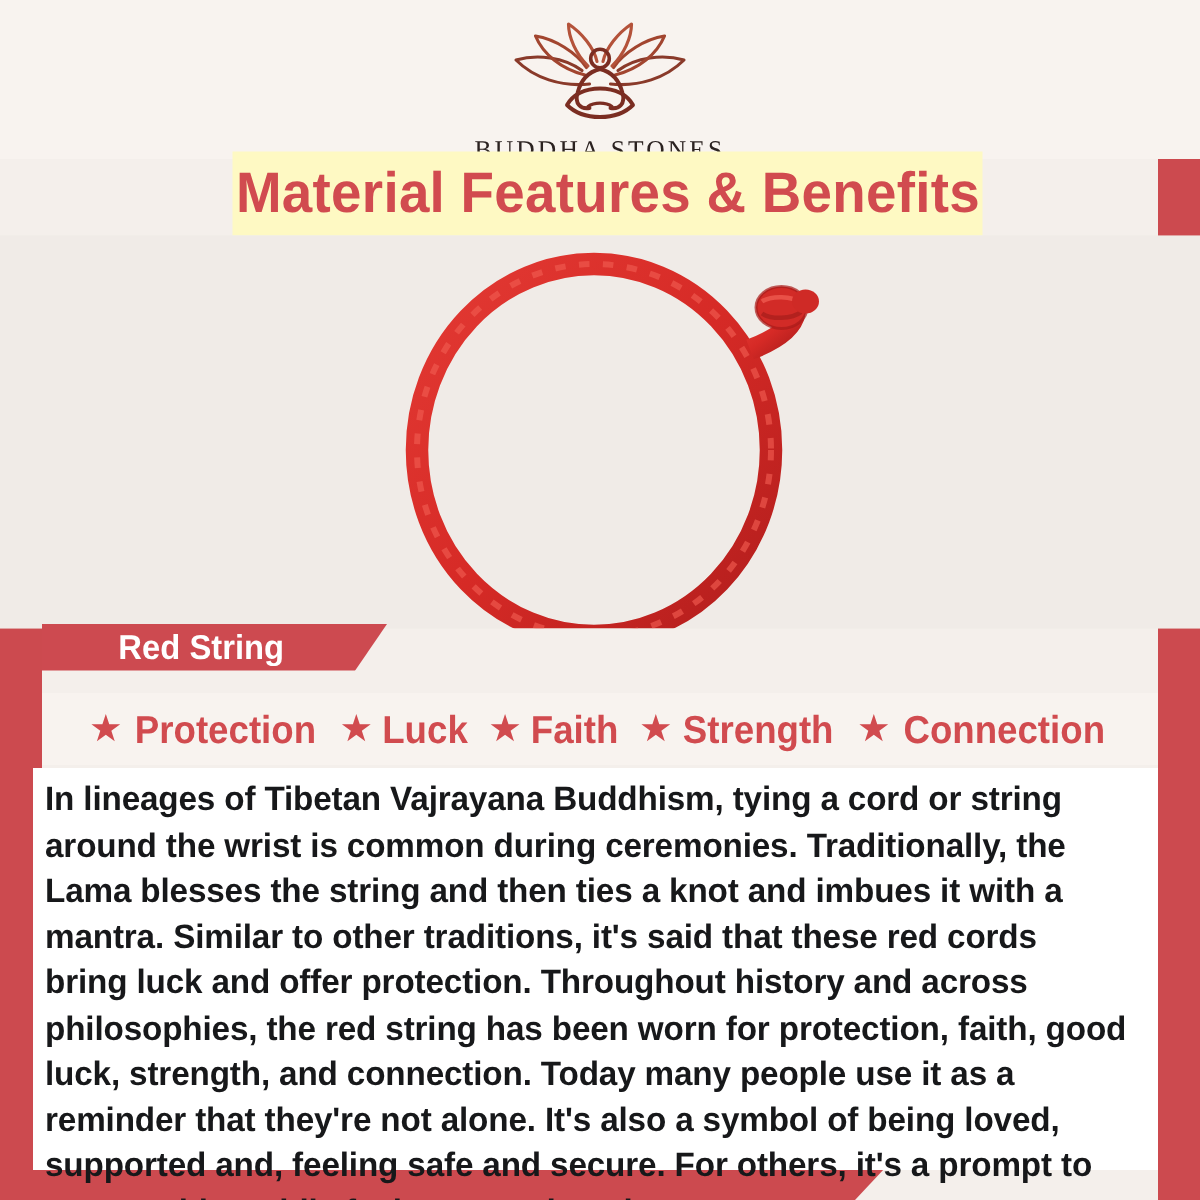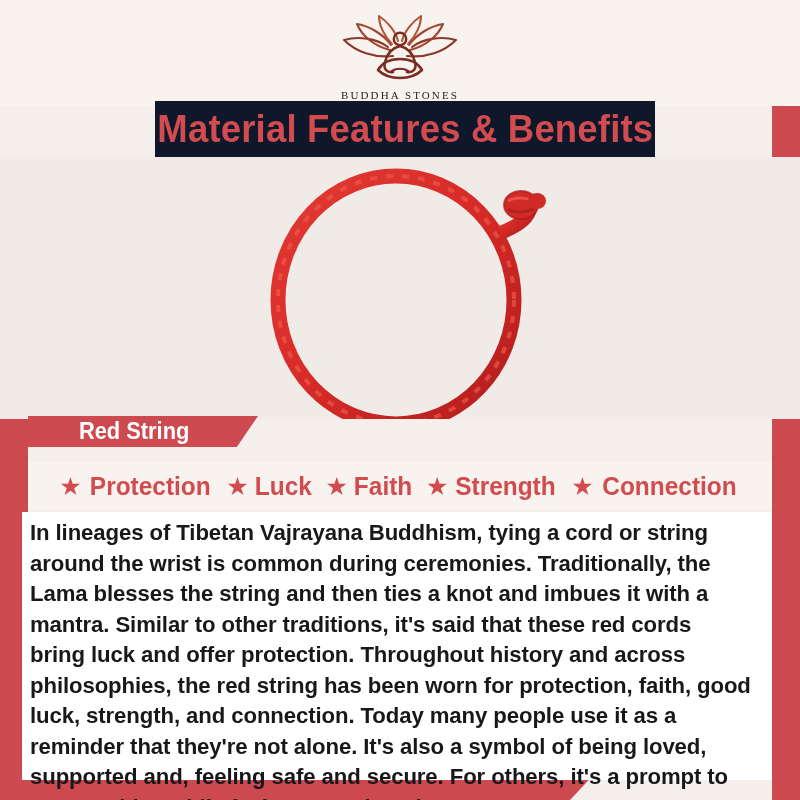--- a/index.html
+++ b/index.html
@@ -39,26 +39,26 @@
     background:#f8f3ef;
   }
   .logo-wrap{
     position:absolute;left:0;top:14px;width:800px;
     display:flex;flex-direction:column;align-items:center;
   }
   .logo-mark{display:block;}
   .logo-word{
     margin-top:5px;
     font-family:"Liberation Serif",serif;
-    font-size:11px;letter-spacing:2.1px;color:#2b2220;font-weight:400;
+    font-size:17px;letter-spacing:2.1px;color:#2b2220;font-weight:400;
   }
   
   .title-panel{
     position:absolute;left:155px;top:101px;width:500px;height:56px;
-    background:#0f172a;
+    background:#fef9c3;
     display:flex;align-items:center;justify-content:center;
   }
   .title-text{
     font-family:"Liberation Sans Narrow","Liberation Sans",sans-serif;
     font-weight:bold;font-size:38px;color:#d14b4f;
     letter-spacing:.2px;transform:scaleX(.96);white-space:nowrap;
   }
   
   .hero{
     position:absolute;left:0;top:157px;width:800px;height:262px;

